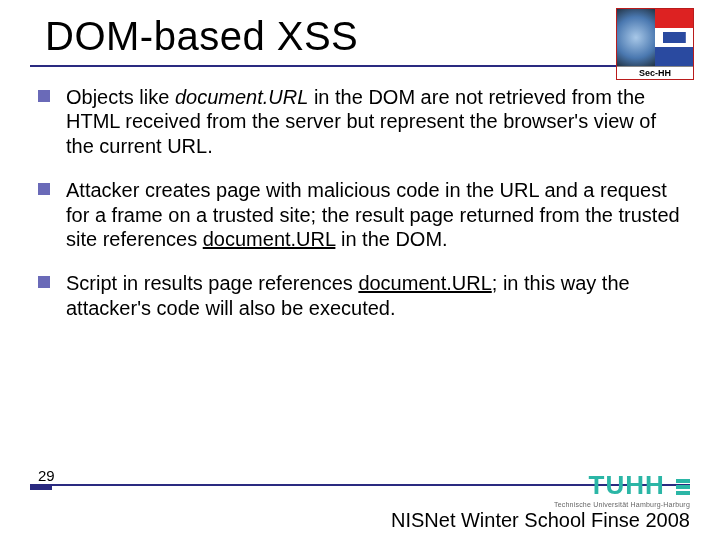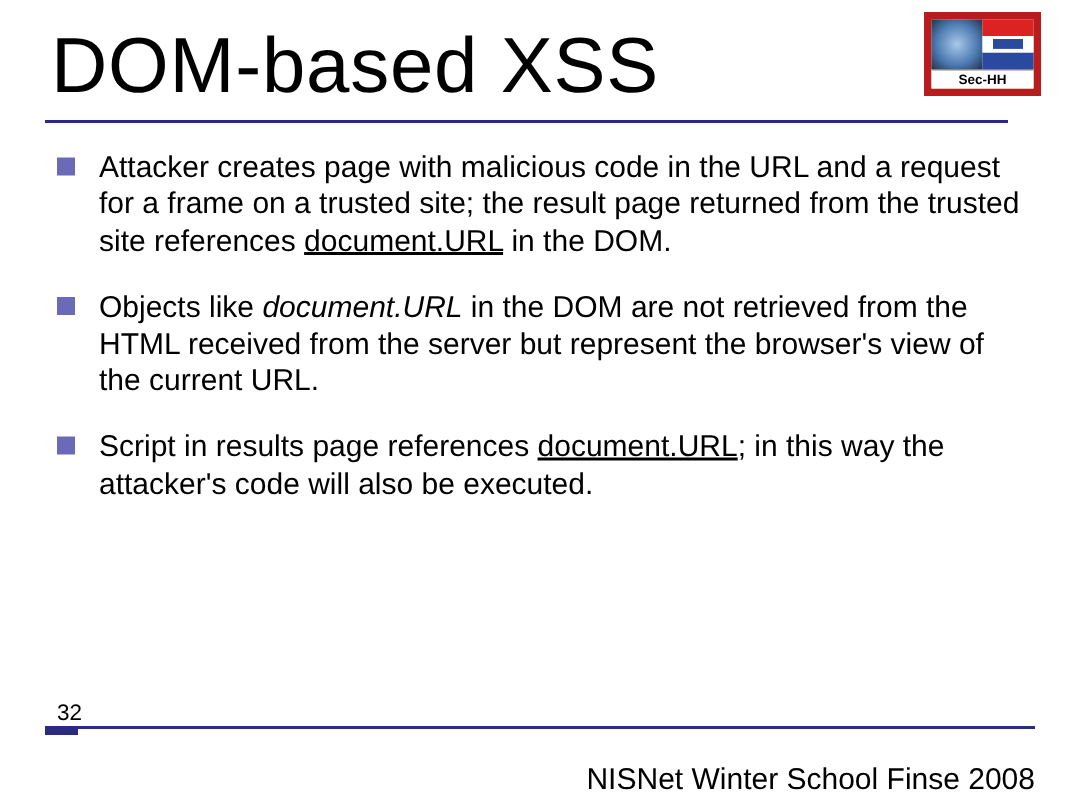--- a/index.html
+++ b/index.html
@@ -13,38 +13,38 @@
     overflow: hidden;
   }
   .slide {
     position: relative;
     width: 720px;
     height: 540px;
     box-sizing: border-box;
     padding: 14px 30px 0 30px;
   }
   .title {
-    font-size: 52px;
+    font-size: 40px;
     font-weight: 400;
-    margin: 0 0 6px 4px;
+    margin: 0 0 6px 15px;
     letter-spacing: 0.5px;
   }
   .title-rule {
     border: none;
     border-top: 2px solid #2a2a80;
     margin: 0 0 18px 0;
     width: 642px;
   }
   .badge {
     position: absolute;
     top: 8px;
     right: 26px;
     width: 78px;
-    height: 56px;
-    border: 5px solid #b91c1c;
+    height: 72px;
+    border: 1px solid #b91c1c;
     background: #eee;
     display: flex;
     flex-direction: column;
     box-sizing: border-box;
   }
   .badge-top {
     flex: 1;
     display: flex;
   }
   .badge-globe {
@@ -163,31 +163,38 @@
       </div>
     </div>
     <div class="badge-label">Sec-HH</div>
   </div>
 
   <h1 class="title">DOM-based XSS</h1>
   <hr class="title-rule">
 
   <ul class="bullets">
     <li>
-      <span>Attacker creates page with malicious code in the URL and a request for a frame on a trusted site; the result page returned from the trusted site references </span><span class="u1">document.URL</span><span> in the DOM.</span>
+      <span>Objects like </span><span class="i1">document.URL</span><span> in the DOM are not retrieved from the HTML received from the server but represent the browser's view of the current URL.</span>
     </li>
     <li>
-      <span>Objects like </span><span class="i1">document.URL</span><span> in the DOM are not retrieved from the HTML received from the server but represent the browser's view of the current URL.</span>
+      <span>Attacker creates page with malicious code in the URL and a request for a frame on a trusted site; the result page returned from the trusted site references </span><span class="u1">document.URL</span><span> in the DOM.</span>
     </li>
     <li>
       <span>Script in results page references </span><span class="u1">document.URL</span><span>; in this way the attacker's code will also be executed.</span>
     </li>
   </ul>
 
-  <div class="pagenum">32</div>
+  <div class="pagenum">29</div>
 
   <hr class="bottom-rule">
   <hr class="short-rule">
 
+  <div class="tuhh">
+    <div class="logo">
+      <span>TUHH</span>
+      <span class="bar"><span></span><span></span><span></span></span>
+    </div>
+    <div class="sub">Technische Universität Hamburg-Harburg</div>
+  </div>
 
   <div class="footer">NISNet Winter School Finse 2008</div>
 
 </div>
 
 </body></html>

